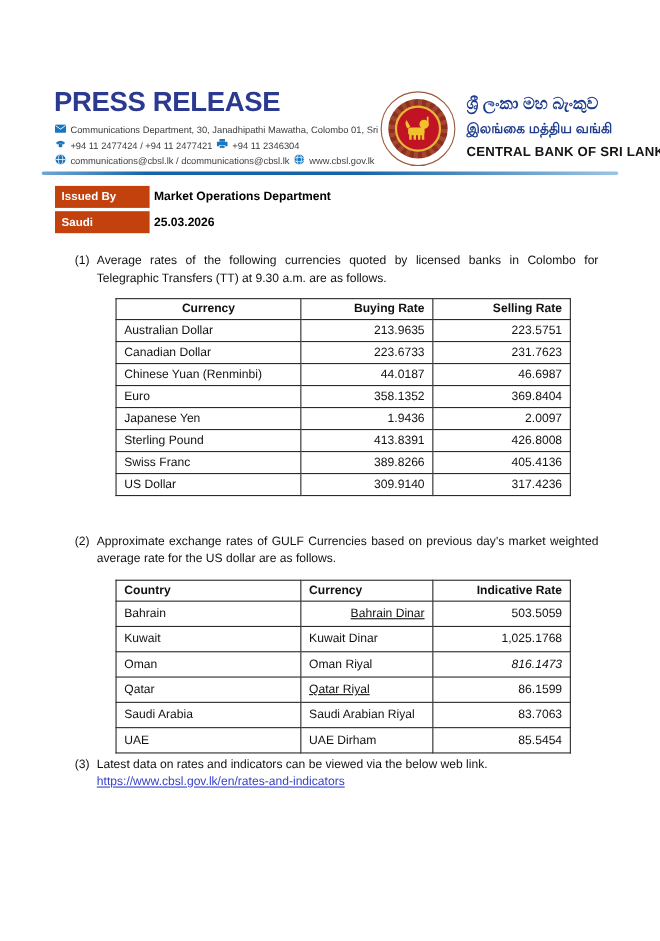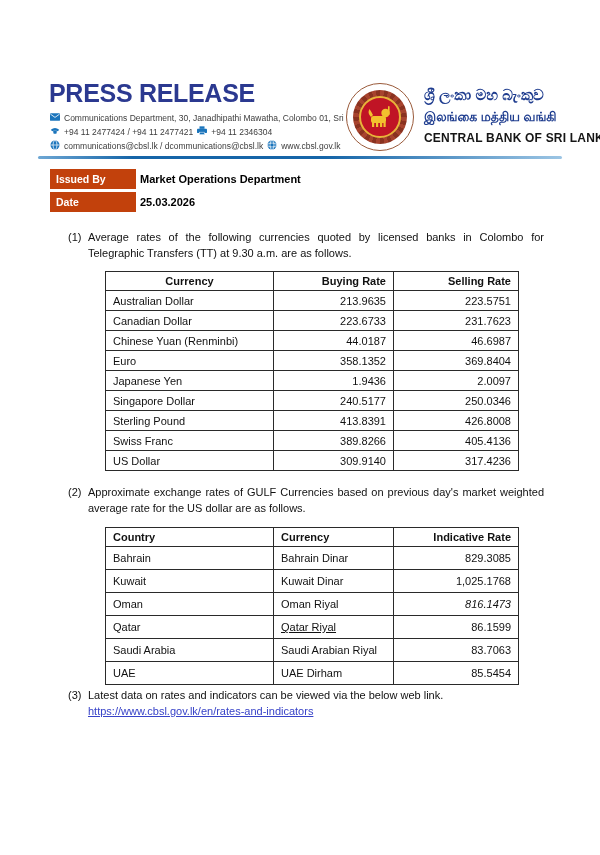--- a/index.html
+++ b/index.html
@@ -145,21 +145,21 @@
   <div class="bank-english">CENTRAL BANK OF SRI LANKA</div>
 </div>
 
 <div class="abs divider"></div>
 
 <div class="abs meta-row row-issued" style="left:0;width:600px;">
   <div class="meta-box">Issued By</div>
   <div class="meta-value">Market Operations Department</div>
 </div>
 <div class="abs meta-row row-date" style="left:0;width:600px;">
-  <div class="meta-box">Date</div>
+  <div class="meta-box">Saudi</div>
   <div class="meta-value">25.03.2026</div>
 </div>
 
 <div class="para para1">
   <span class="num">(1)</span>
   <span>Average rates of the following currencies quoted by licensed banks in Colombo for Telegraphic Transfers (TT) at 9.30 a.m. are as follows.</span>
 </div>
 
 <table class="tbl1">
   <colgroup>
@@ -194,25 +194,20 @@
         <td style="text-align: left;">Euro</td>
         <td style="text-align: right;">358.1352</td>
         <td style="text-align: right;">369.8404</td>
       </tr>
       <tr>
         <td style="text-align: left;">Japanese Yen</td>
         <td style="text-align: right;">1.9436</td>
         <td style="text-align: right;">2.0097</td>
       </tr>
       <tr>
-        <td style="text-align: left;">Singapore Dollar</td>
-        <td style="text-align: right;">240.5177</td>
-        <td style="text-align: right;">250.0346</td>
-      </tr>
-      <tr>
         <td style="text-align: left;">Sterling Pound</td>
         <td style="text-align: right;">413.8391</td>
         <td style="text-align: right;">426.8008</td>
       </tr>
       <tr>
         <td style="text-align: left;">Swiss Franc</td>
         <td style="text-align: right;">389.8266</td>
         <td style="text-align: right;">405.4136</td>
       </tr>
       <tr>
@@ -237,22 +232,22 @@
 <thead>
       <tr>
         <th style="text-align: left;">Country</th>
         <th style="text-align: left;">Currency</th>
         <th style="text-align: right;">Indicative Rate</th>
       </tr>
     </thead>
     <tbody>
       <tr>
         <td style="text-align: left;">Bahrain</td>
-        <td style="text-align: left;">Bahrain Dinar</td>
-        <td style="text-align: right;">829.3085</td>
+        <td style="text-align: right; text-decoration: underline;">Bahrain Dinar</td>
+        <td style="text-align: right;">503.5059</td>
       </tr>
       <tr>
         <td style="text-align: left;">Kuwait</td>
         <td style="text-align: left;">Kuwait Dinar</td>
         <td style="text-align: right;">1,025.1768</td>
       </tr>
       <tr>
         <td style="text-align: left;">Oman</td>
         <td style="text-align: left;">Oman Riyal</td>
         <td style="text-align: right; font-style: italic;">816.1473</td>

